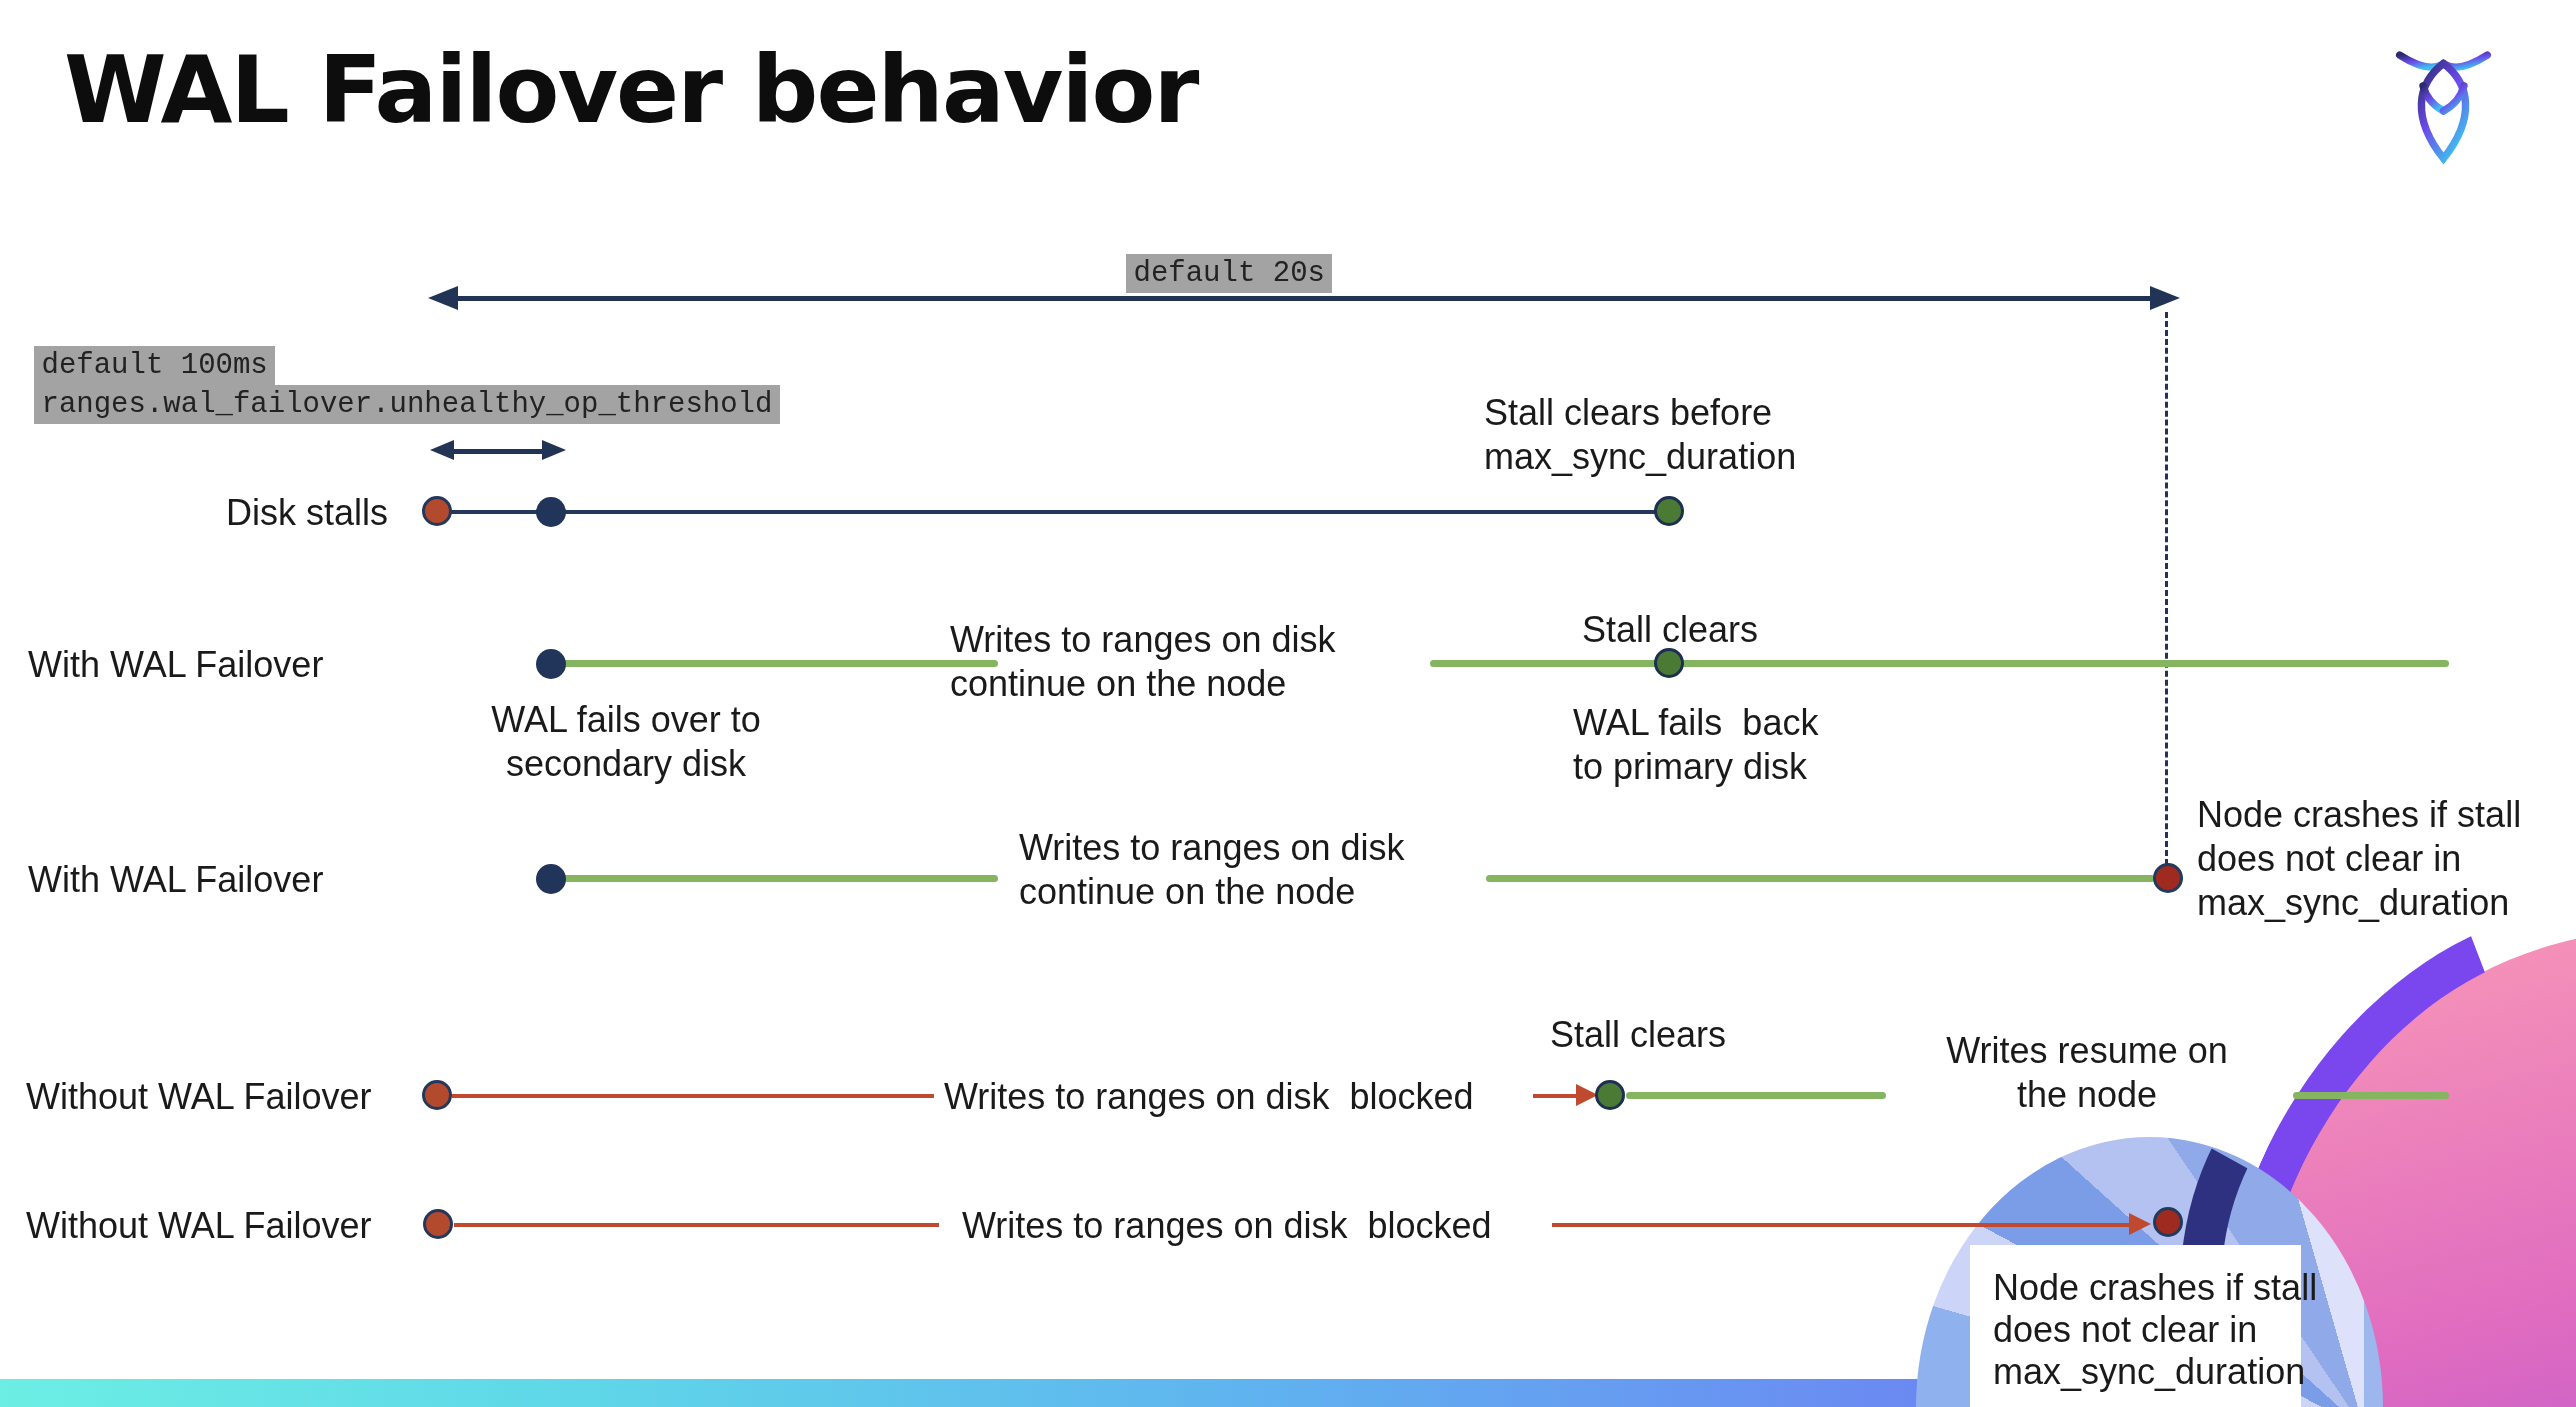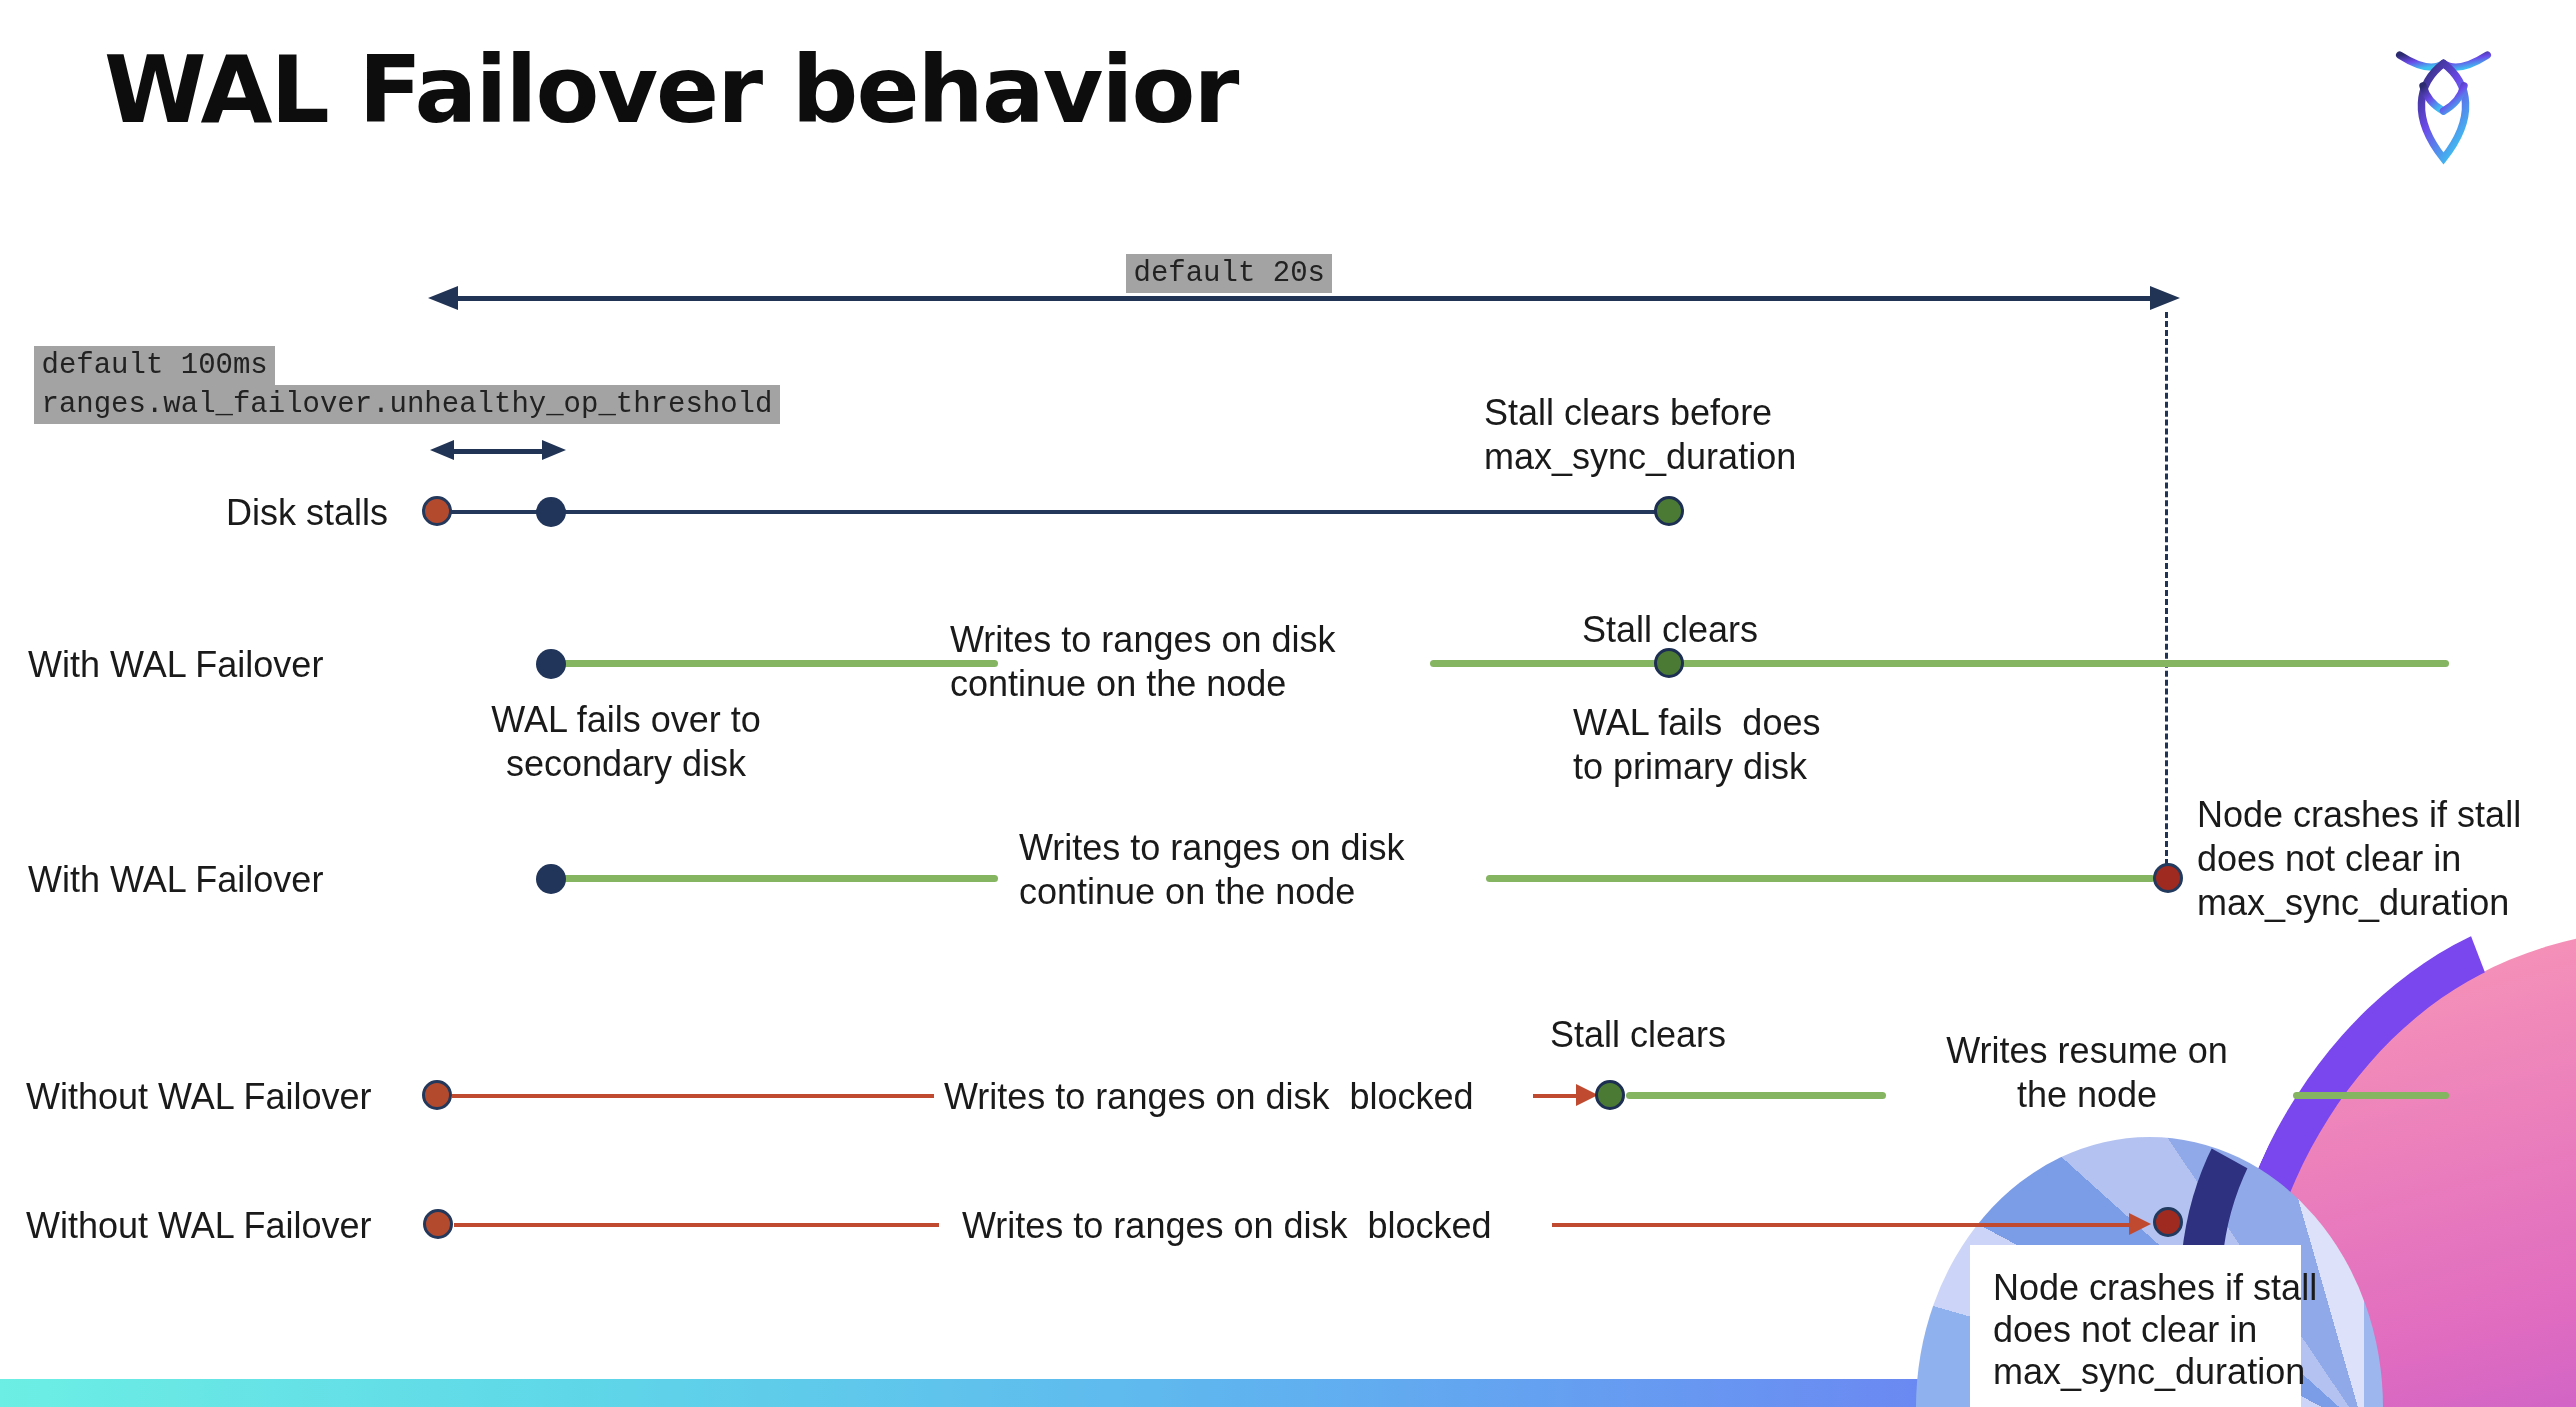--- a/index.html
+++ b/index.html
@@ -1,21 +1,21 @@
 <!DOCTYPE html>
 <html style="font-size:15px"><head>
 <meta charset="utf-8">
 <style>
   html,body{margin:0;padding:0;background:#ffffff;}
   #page{position:relative;width:2576px;height:1408px;background:#ffffff;overflow:hidden;
         font-family:"Liberation Sans",sans-serif;color:#1a1a1a;}
   .t{position:absolute;font-size:36px;line-height:44px;white-space:pre-wrap;color:#1a1a1a;}
   .ctr{transform:translateX(-50%);text-align:center;}
   .title{position:absolute;left:64px;top:36px;font-size:93px;font-weight:800;
-         letter-spacing:-1.9px;color:#0d0d0d;font-family:"DejaVu Sans",sans-serif;margin-left:40px;}
+         letter-spacing:-1.9px;color:#0d0d0d;font-family:"DejaVu Sans",sans-serif;}
   .mono{position:absolute;font-family:"Liberation Mono",monospace;font-size:29px;line-height:37px;
         background:#a3a3a3;color:#222;padding:0.9px 7.5px;white-space:pre;z-index:4;}
   .hline{position:absolute;height:4.7px;background:#223455;z-index:3;}
   .thin{height:3.7px;background:#24385c;}
   .gline{position:absolute;height:6.5px;background:#85b561;border-radius:3.7px;z-index:3;}
   .rline{position:absolute;height:3.7px;background:#c04a30;z-index:3;}
   .dot{position:absolute;border-radius:50%;z-index:4;box-sizing:content-box;}
   .dot.navy{width:30px;height:30px;background:#21355a;}
   .dot.red{width:24px;height:24px;background:#b34a2e;border:3.7px solid #24385c;}
   .dot.darkred{width:24px;height:24px;background:#9e2a20;border:3.7px solid #223a5e;}
@@ -93,21 +93,21 @@
 max_sync_duration</div>
 
   <div class="t" style="left:28px;top:643px;">With WAL Failover</div>
   <div class="dot navy" style="left:536px;top:649px;"></div>
   <div class="gline" style="left:561px;top:660px;width:437px;"></div>
   <div class="t" style="left:950px;top:618px;">Writes to ranges on disk
 continue on the node</div>
   <div class="gline" style="left:1430px;top:660px;width:1019px;"></div>
   <div class="dot green" style="left:1654px;top:648px;"></div>
   <div class="t ctr" style="left:1670px;top:608px;">Stall clears</div>
-  <div class="t" style="left:1573px;top:701px;">WAL fails  does
+  <div class="t" style="left:1573px;top:701px;">WAL fails  back
 to primary disk</div>
   <div class="t ctr" style="left:626px;top:698px;">WAL fails over to
 secondary disk</div>
 
   <div class="t" style="left:28px;top:858px;">With WAL Failover</div>
   <div class="dot navy" style="left:536px;top:864px;"></div>
   <div class="gline" style="left:561px;top:875px;width:437px;"></div>
   <div class="t" style="left:1019px;top:826px;">Writes to ranges on disk
 continue on the node</div>
   <div class="gline" style="left:1486px;top:875px;width:669px;"></div>

